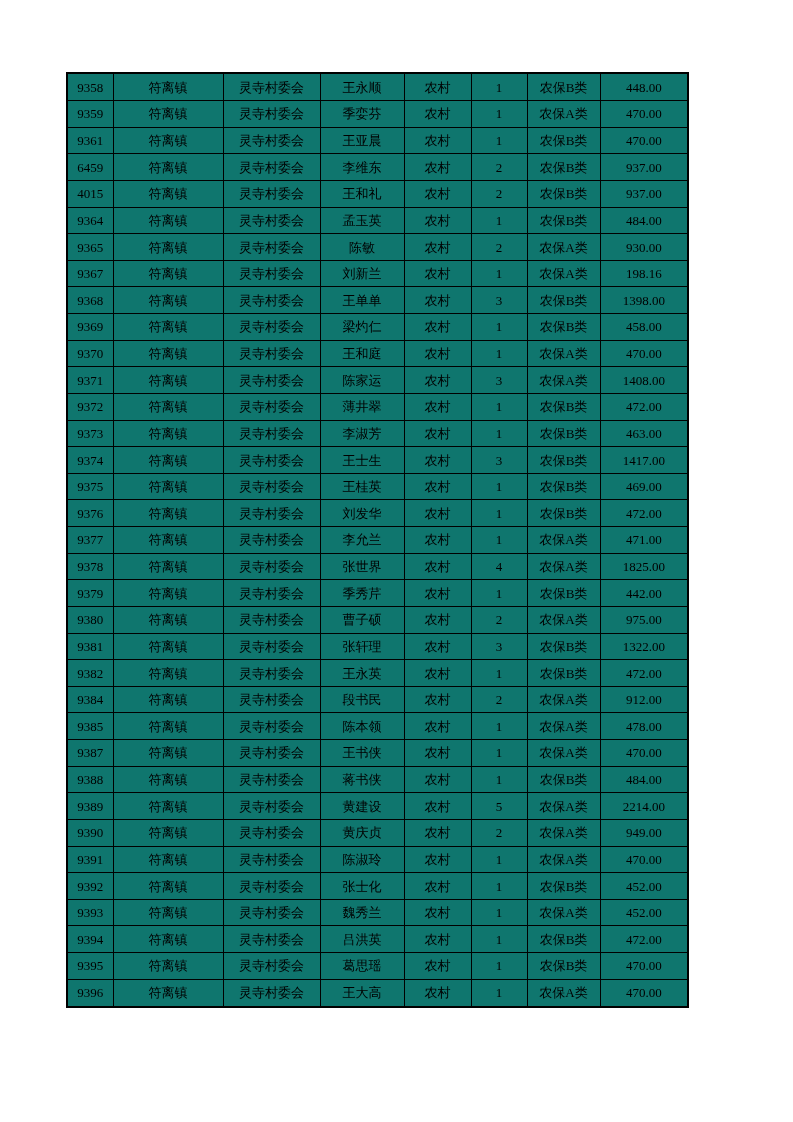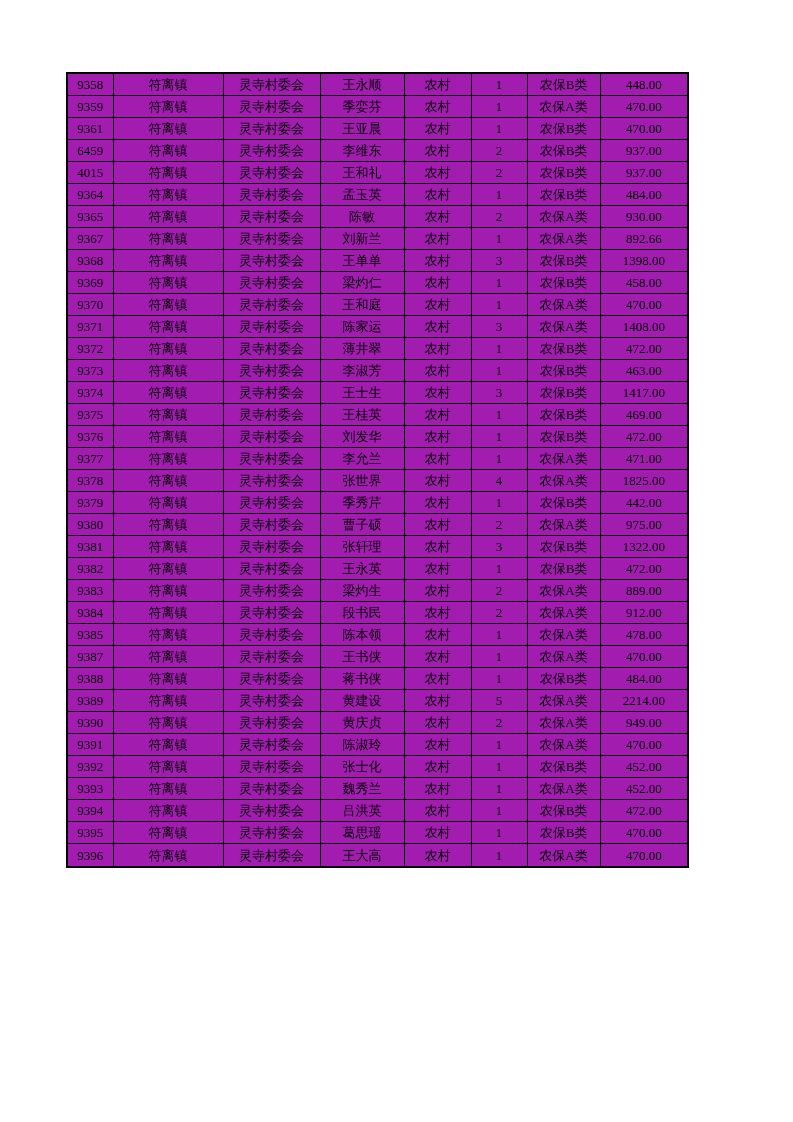--- a/index.html
+++ b/index.html
@@ -18,23 +18,23 @@
   }
   .sheet {
     position: absolute;
     left: 66px;
     top: 72px;
   }
   table.roster {
     border-collapse: collapse;
     table-layout: fixed;
     width: 621px;
-    height: 796px;
+    height: 936px;
     border: 2px solid #000000;
-    background: #a21caf;
+    background: #0f766e;
   }
   table.roster td {
     border: 1px solid #000000;
     text-align: center;
     vertical-align: middle;
     font-size: 13px;
     line-height: 1;
     padding: 0;
     white-space: nowrap;
     overflow: hidden;
@@ -129,21 +129,21 @@
             <td>930.00</td>
           </tr>
           <tr>
             <td>9367</td>
             <td>符离镇</td>
             <td>灵寺村委会</td>
             <td>刘新兰</td>
             <td>农村</td>
             <td>1</td>
             <td>农保A类</td>
-            <td>892.66</td>
+            <td>198.16</td>
           </tr>
           <tr>
             <td>9368</td>
             <td>符离镇</td>
             <td>灵寺村委会</td>
             <td>王单单</td>
             <td>农村</td>
             <td>3</td>
             <td>农保B类</td>
             <td>1398.00</td>
@@ -280,30 +280,20 @@
           </tr>
           <tr>
             <td>9382</td>
             <td>符离镇</td>
             <td>灵寺村委会</td>
             <td>王永英</td>
             <td>农村</td>
             <td>1</td>
             <td>农保B类</td>
             <td>472.00</td>
-          </tr>
-          <tr>
-            <td>9383</td>
-            <td>符离镇</td>
-            <td>灵寺村委会</td>
-            <td>梁灼生</td>
-            <td>农村</td>
-            <td>2</td>
-            <td>农保A类</td>
-            <td>889.00</td>
           </tr>
           <tr>
             <td>9384</td>
             <td>符离镇</td>
             <td>灵寺村委会</td>
             <td>段书民</td>
             <td>农村</td>
             <td>2</td>
             <td>农保A类</td>
             <td>912.00</td>

